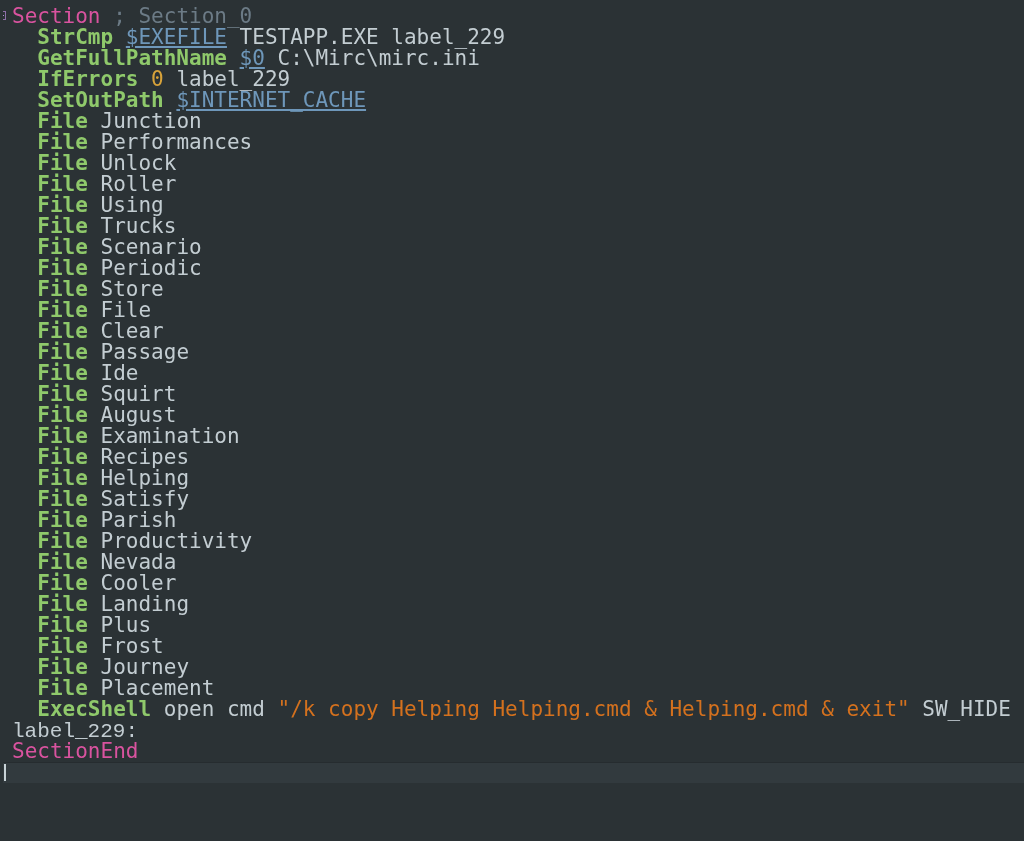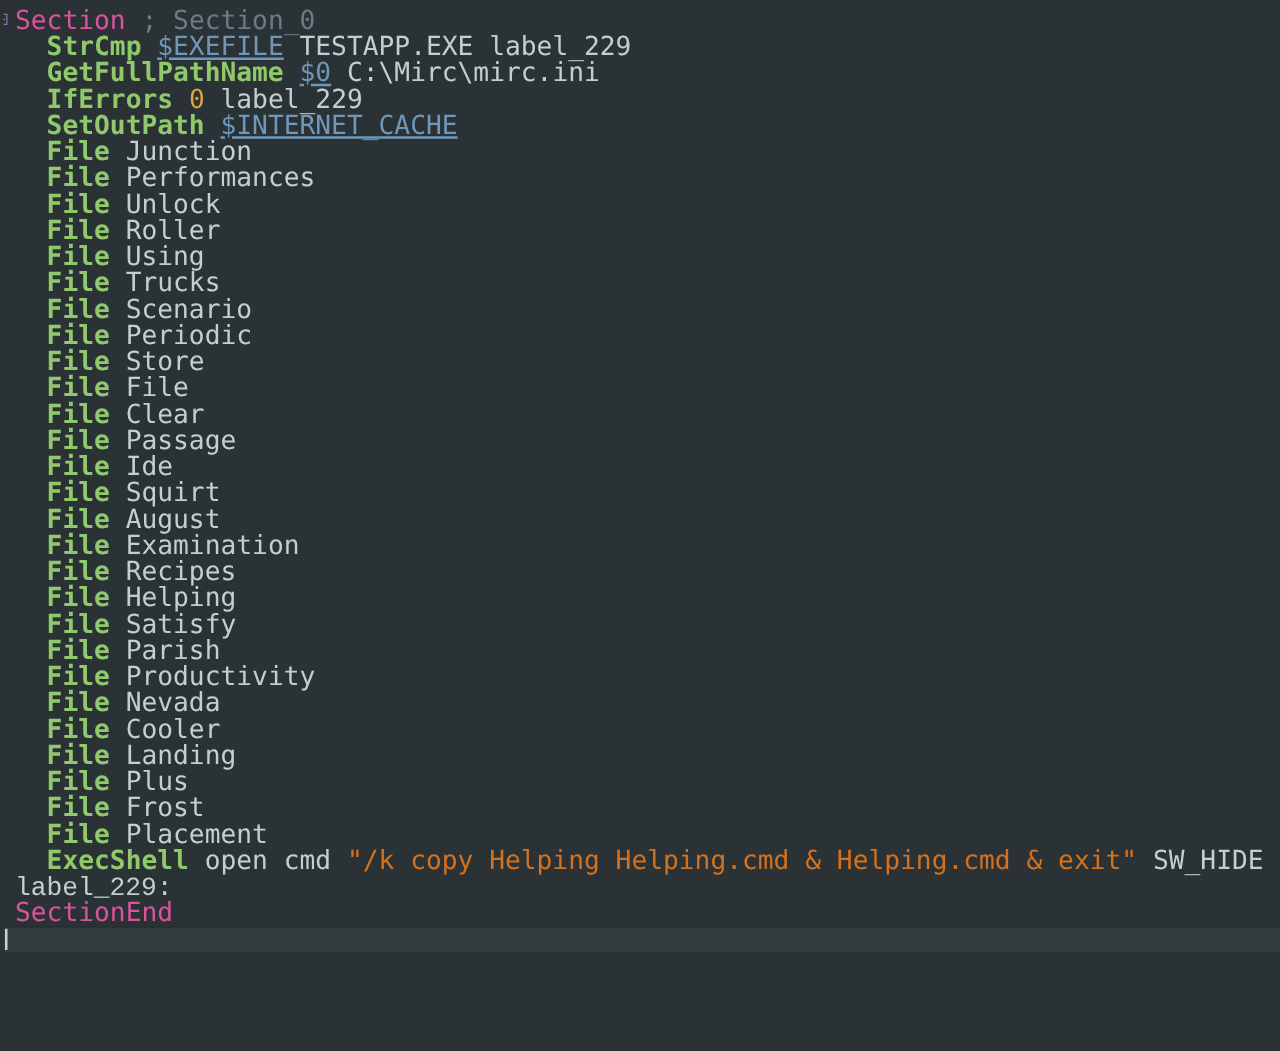--- a/index.html
+++ b/index.html
@@ -157,20 +157,21 @@
       <div class="line"><span class="tok-arg">  </span><span class="tok-cmd">File</span><span class="tok-arg"> Recipes</span></div>
       <div class="line"><span class="tok-arg">  </span><span class="tok-cmd">File</span><span class="tok-arg"> Helping</span></div>
       <div class="line"><span class="tok-arg">  </span><span class="tok-cmd">File</span><span class="tok-arg"> Satisfy</span></div>
       <div class="line"><span class="tok-arg">  </span><span class="tok-cmd">File</span><span class="tok-arg"> Parish</span></div>
       <div class="line"><span class="tok-arg">  </span><span class="tok-cmd">File</span><span class="tok-arg"> Productivity</span></div>
       <div class="line"><span class="tok-arg">  </span><span class="tok-cmd">File</span><span class="tok-arg"> Nevada</span></div>
       <div class="line"><span class="tok-arg">  </span><span class="tok-cmd">File</span><span class="tok-arg"> Cooler</span></div>
       <div class="line"><span class="tok-arg">  </span><span class="tok-cmd">File</span><span class="tok-arg"> Landing</span></div>
       <div class="line"><span class="tok-arg">  </span><span class="tok-cmd">File</span><span class="tok-arg"> Plus</span></div>
       <div class="line"><span class="tok-arg">  </span><span class="tok-cmd">File</span><span class="tok-arg"> Frost</span></div>
+      <div class="line"><span class="tok-arg">  </span><span class="tok-cmd">File</span><span class="tok-arg"> Journey</span></div>
       <div class="line"><span class="tok-arg">  </span><span class="tok-cmd">File</span><span class="tok-arg"> Placement</span></div>
       <div class="line"><span class="tok-arg">  </span><span class="tok-cmd">ExecShell</span><span class="tok-arg"> open cmd </span><span class="tok-string">"/k copy Helping Helping.cmd &amp; Helping.cmd &amp; exit"</span><span class="tok-arg"> SW_HIDE</span><span class="tok-arg">    </span><span class="tok-comment">; "open cmd"</span></div>
       <div class="line"><span class="tok-arg"></span><span class="tok-label">label_229:</span></div>
       <div class="line"><div class="fold-end"></div><span class="tok-arg"></span><span class="tok-section">SectionEnd</span></div>
       <div class="line current"><div class="cur-sep"></div><div class="caret"></div><span class="tok-arg"></span></div>
     </div>
 
 <div class="fold-line" style="top: 21px; height: 792px;"></div>
   </div>
 

